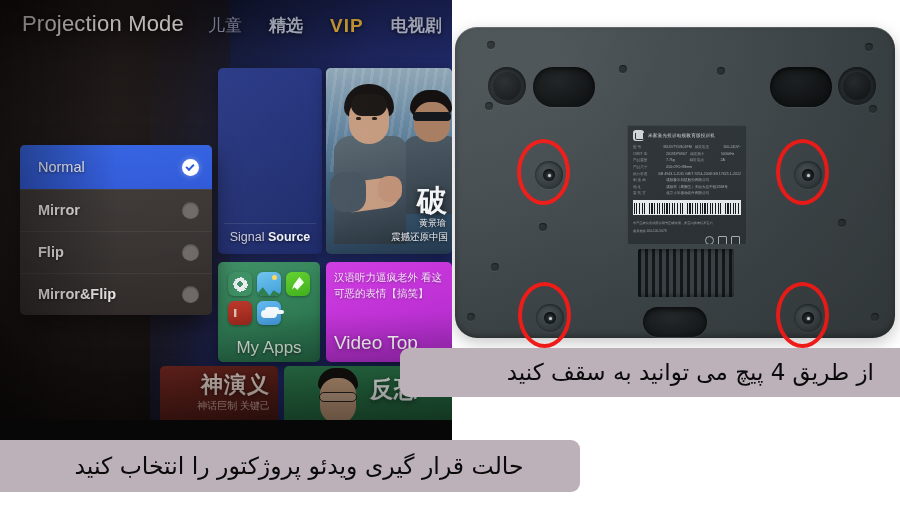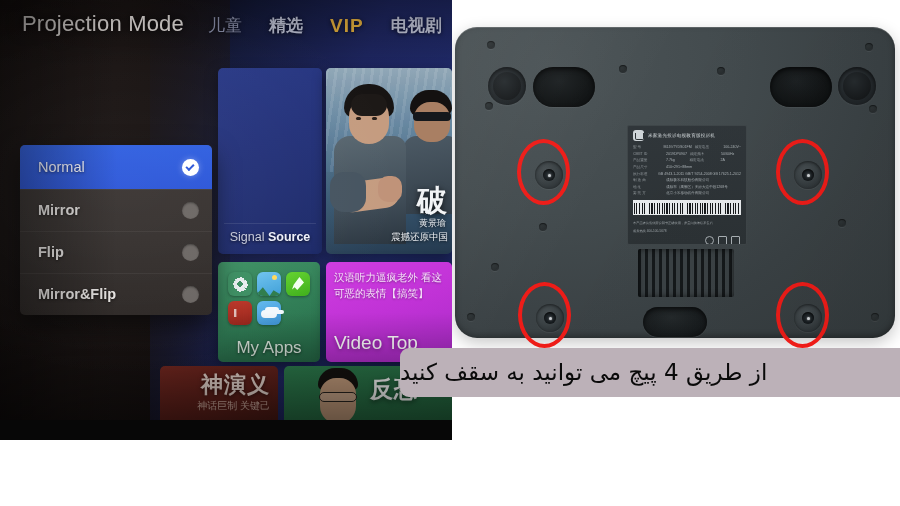--- a/index.html
+++ b/index.html
@@ -356,21 +356,21 @@
     text-align:center;
     font-family:"DejaVu Sans","Liberation Sans",sans-serif;
     white-space:nowrap;
     box-sizing:border-box;
   }
   #caption-top{
     left:400px;top:348px;width:500px;height:49px;
     border-radius:9px 0 0 9px;
     font-size:23px;line-height:49px;
     padding-right:26px;
-    text-align:left;
+    text-align:right;
   }
   #caption-bottom{
     left:0;top:440px;width:580px;height:52px;
     border-radius:0 9px 9px 0;
     font-size:23.5px;line-height:52px;
     padding-left:18px;
     text-align:center;
   }
 
   
@@ -582,15 +582,16 @@
       <div class="screw" style="left:339px;top:277px"></div>
       <div class="ring" style="left:321px;top:255px;width:53px;height:66px"></div>
 
     </div>
   </div>
 
   <div id="band-white-right"></div>
   <div id="band-black"></div>
 
   <div class="caption" id="caption-top">از طریق 4 پیچ می توانید به سقف کنید</div>
+  <div class="caption" id="caption-bottom">حالت قرار گیری ویدئو پروژکتور را انتخاب کنید</div>
 
   <div id="band-bottom-white"></div>
 </div>
 
 </body></html>

